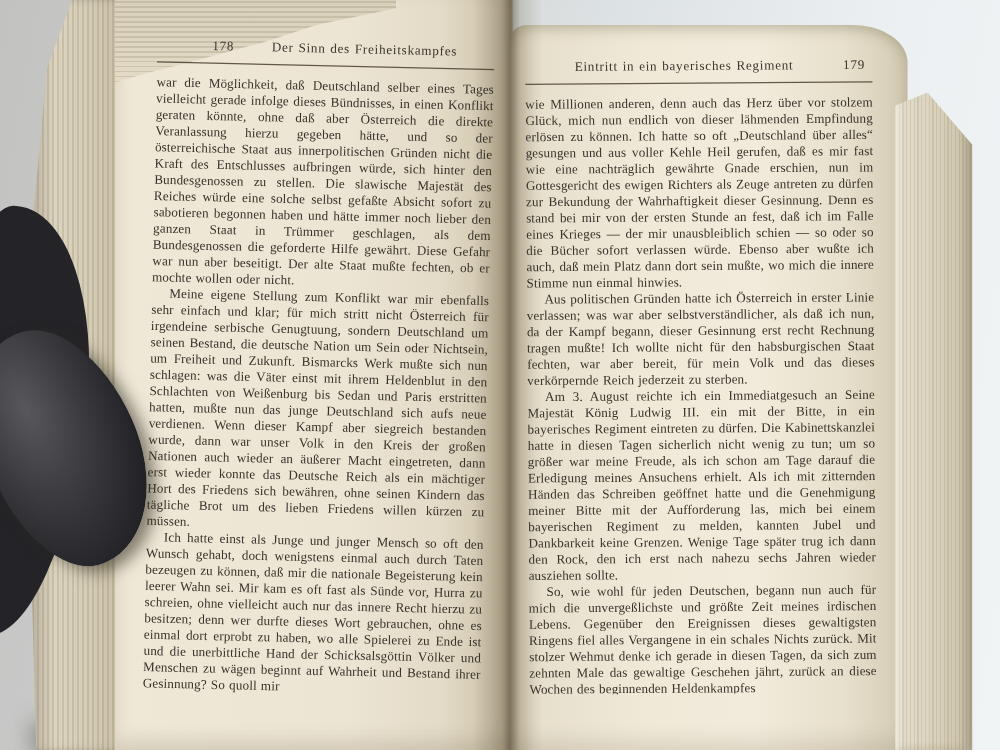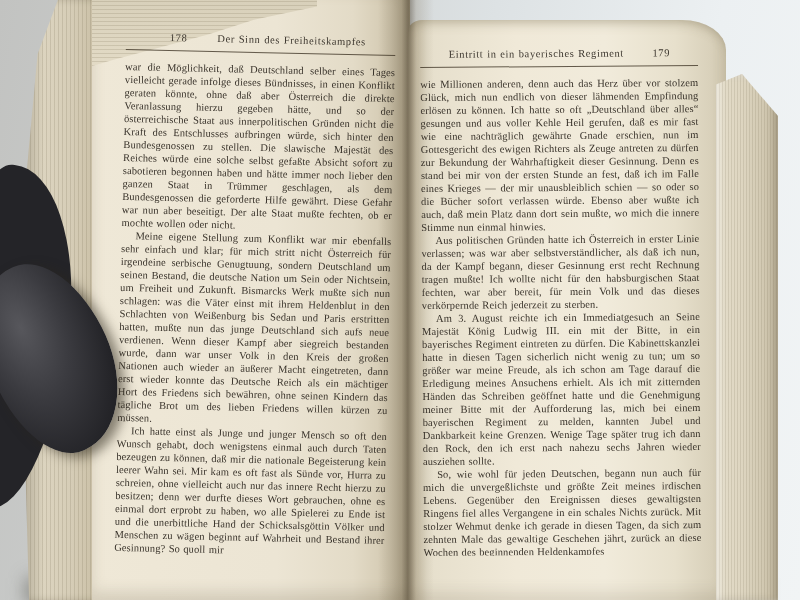--- a/index.html
+++ b/index.html
@@ -52,21 +52,21 @@
   
   .page-text{position:absolute;color:#38322a;text-align:justify;
     font-size:10.5px;line-height:13px;letter-spacing:0.1px;word-spacing:0.6px;overflow:hidden;}
   .left-text{left:126px;top:30px;width:270px;height:528px;transform:rotate(1.3deg);transform-origin:left top;}
   .right-text{left:420px;top:48px;width:278px;height:508px;transform:rotate(-0.4deg);transform-origin:left top;}
   .running-head{display:flex;align-items:baseline;font-size:10.5px;letter-spacing:0.6px;
     border-bottom:1px solid rgba(62,52,38,0.8);padding-bottom:6px;color:#3c362e;}
   .left-text .pnum{margin-left:44px;}
   .left-text .ptitle{flex:1;text-align:center;}
   .right-text .ptitle{flex:1;text-align:center;}
-  .right-text .pnum{margin-right:28px;}
+  .right-text .pnum{margin-right:6px;}
   .body-text{margin-top:10px;}
   .body-text p{margin:0;hyphens:auto;-webkit-hyphens:auto;}
   .body-text p + p{text-indent:1.35em;}
 </style>
 </head>
 <body>
 
 <div class="scene">
   <div class="book-shadow"></div>
 

